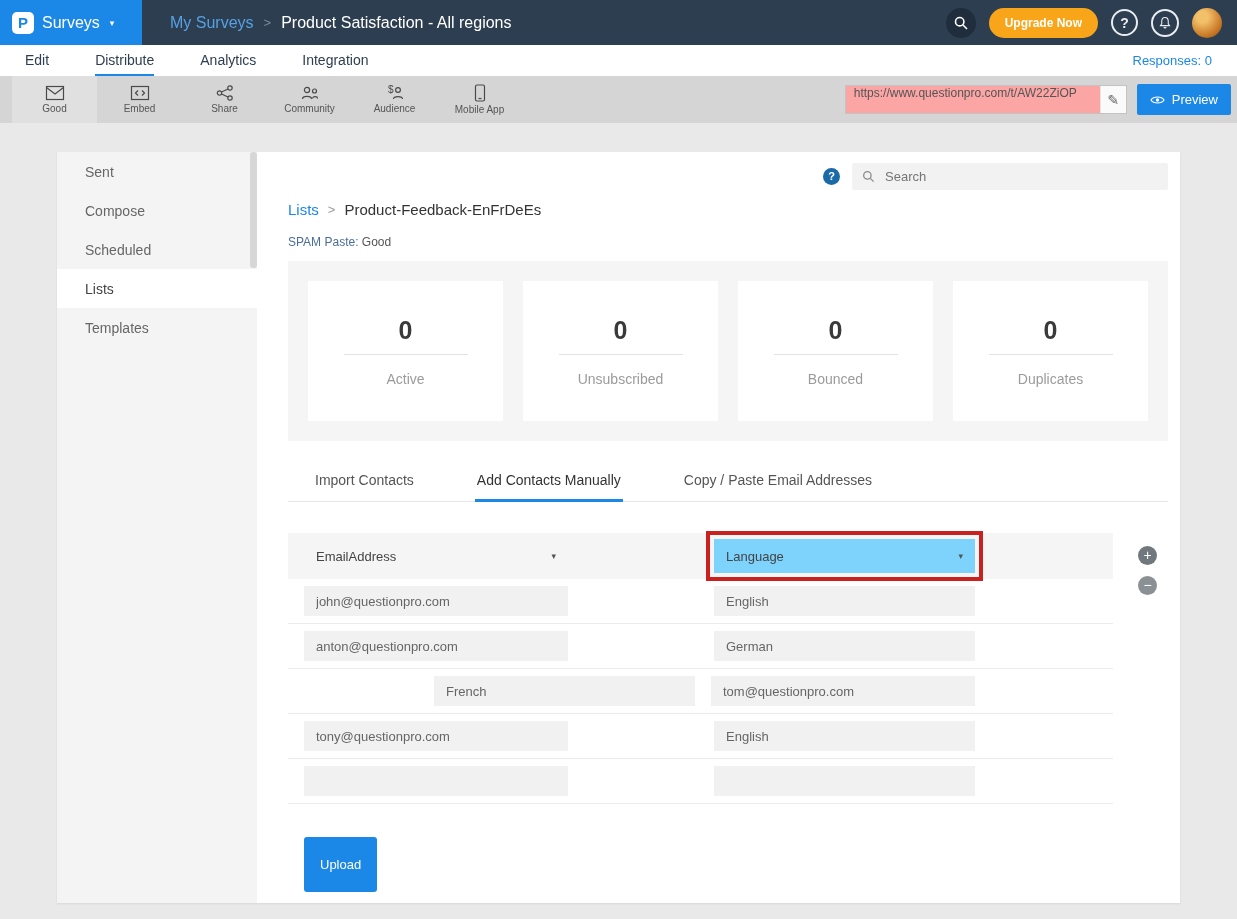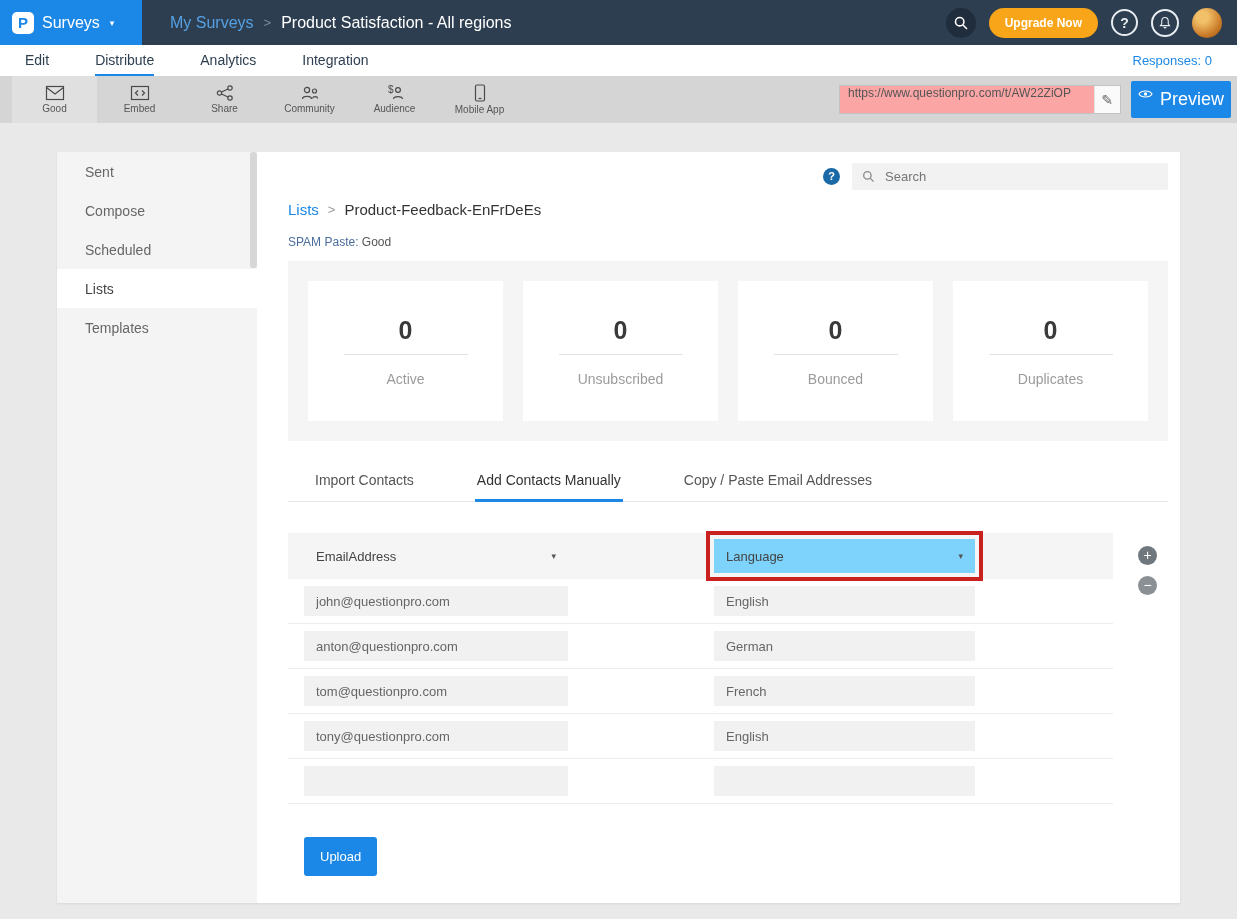--- a/index.html
+++ b/index.html
@@ -32,21 +32,21 @@
   .responses { margin-left:auto; color:#1b87e6; font-size:13px; display:flex; align-items:center; }
   
   .toolbar { height:47px; background:#d5d5d5; display:flex; align-items:stretch; padding-left:12px; }
   .tool-item { width:85px; display:flex; flex-direction:column; align-items:center; justify-content:center; gap:2px; cursor:pointer; }
   .tool-item.active { background:#e0e0e0; }
   .tool-label { font-size:10px; color:#555; }
   .toolbar-right { margin-left:auto; display:flex; align-items:center; gap:10px; padding-right:6px; }
   .url-box { width:282px; height:29px; background:#fca5a5; border:1px solid #c3c3c3; display:flex; align-items:flex-start; }
   .url-box input { border:none; outline:none; flex:1; min-width:0; font-size:12px; color:#555; padding:0 8px; font-family:inherit; background:transparent; }
   .pencil-btn { width:26px; height:100%; display:flex; align-items:center; justify-content:center; color:#666; font-size:14px; border-left:1px solid #e4e4e4; cursor:pointer; background:#fafafa; }
-  .preview-btn { background:#1b87e6; color:#fff; border:none; font-size:18px; padding:8px 7px; border-radius:2px; display:flex; gap:7px; cursor:pointer; font-family:inherit; }
+  .preview-btn { background:#1b87e6; color:#fff; border:none; font-size:13px; padding:8px 13px; border-radius:2px; display:flex; align-items:center; gap:7px; cursor:pointer; font-family:inherit; }
   
   .panel { margin:29px 57px 0 57px; height:751px; background:#fff; display:flex; box-shadow:0 1px 2px rgba(0,0,0,.08); }
   .sidebar { width:200px; background:#f4f4f4; position:relative; flex:none; }
   .side-item { height:39px; display:flex; align-items:center; padding-left:28px; font-size:14px; color:#666; cursor:pointer; }
   .side-item.active { background:#fff; color:#444; }
   .side-scroll { position:absolute; top:0; right:0; width:7px; height:116px; background:#d7d7d7; border-radius:3px; }
   .main { flex:1; padding:10px 32px 0 31px; position:relative; }
   
   .util-row { display:flex; justify-content:flex-end; align-items:center; gap:12px; height:28px; }
   .help-blue { width:17px; height:17px; border-radius:50%; background:#1a6aa8; color:#fff; font-size:11px; font-weight:bold; display:flex; align-items:center; justify-content:center; cursor:pointer; }
@@ -78,21 +78,21 @@
   .dropdown { width:264px; height:34px; margin-left:16px; padding:0 12px; display:flex; align-items:center; justify-content:space-between; font-size:13px; color:#444; cursor:pointer; }
   .dd-caret { font-size:9px; color:#555; }
   .red-wrap { margin-left:138px; border:4px solid #c9211e; padding:4px; flex:none; }
   .dd-lang { width:261px; margin:0; background:#7dd3fc; }
   .field { width:264px; height:30px; margin-left:16px; background:#f1f1f1; border:none; outline:none; font-size:13px; color:#666; padding:0 12px; font-family:inherit; }
   .field.lang-field { width:261px; margin-left:146px; }
   .ctr-col { width:40px; margin-left:15px; position:relative; flex:none; }
   .ctrl-btn { position:absolute; left:10px; width:19px; height:19px; border-radius:50%; color:#fff; font-size:14px; line-height:18px; text-align:center; cursor:pointer; }
   .ctrl-add { top:13px; background:#71787d; }
   .ctrl-remove { top:43px; background:#8b9094; }
-  .upload-btn { margin:33px 0 0 16px; background:#1b87e6; color:#fff; border:none; font-size:13px; padding:12px 16px; border-radius:3px; cursor:pointer; font-family:inherit; }
+  .upload-btn { margin:33px 0 0 16px; background:#1b87e6; color:#fff; border:none; font-size:13px; padding:20px 16px; border-radius:3px; cursor:pointer; font-family:inherit; }
 </style>
 </head>
 <body>
 
 <div class="topbar">
   <div class="logo-block">
     <span class="logo-badge">P</span>
     <span class="product-name">Surveys</span>
     <span class="caret-w">▾</span>
   </div>
@@ -277,22 +277,22 @@
 
         <div class="crow">
           <input class="field" value="john@questionpro.com" style="">
           <input class="field lang-field" value="English" style="">
         </div>
         <div class="crow">
           <input class="field" value="anton@questionpro.com" style="">
           <input class="field lang-field" value="German" style="">
         </div>
         <div class="crow">
+          <input class="field lang-field" value="French" style="">
           <input class="field" value="tom@questionpro.com" style="">
-          <input class="field lang-field" value="French" style="">
         </div>
         <div class="crow">
           <input class="field" value="tony@questionpro.com" style="">
           <input class="field lang-field" value="English" style="">
         </div>
         <div class="crow">
           <input class="field" value="" style="">
           <input class="field lang-field" value="" style="">
         </div>
 

